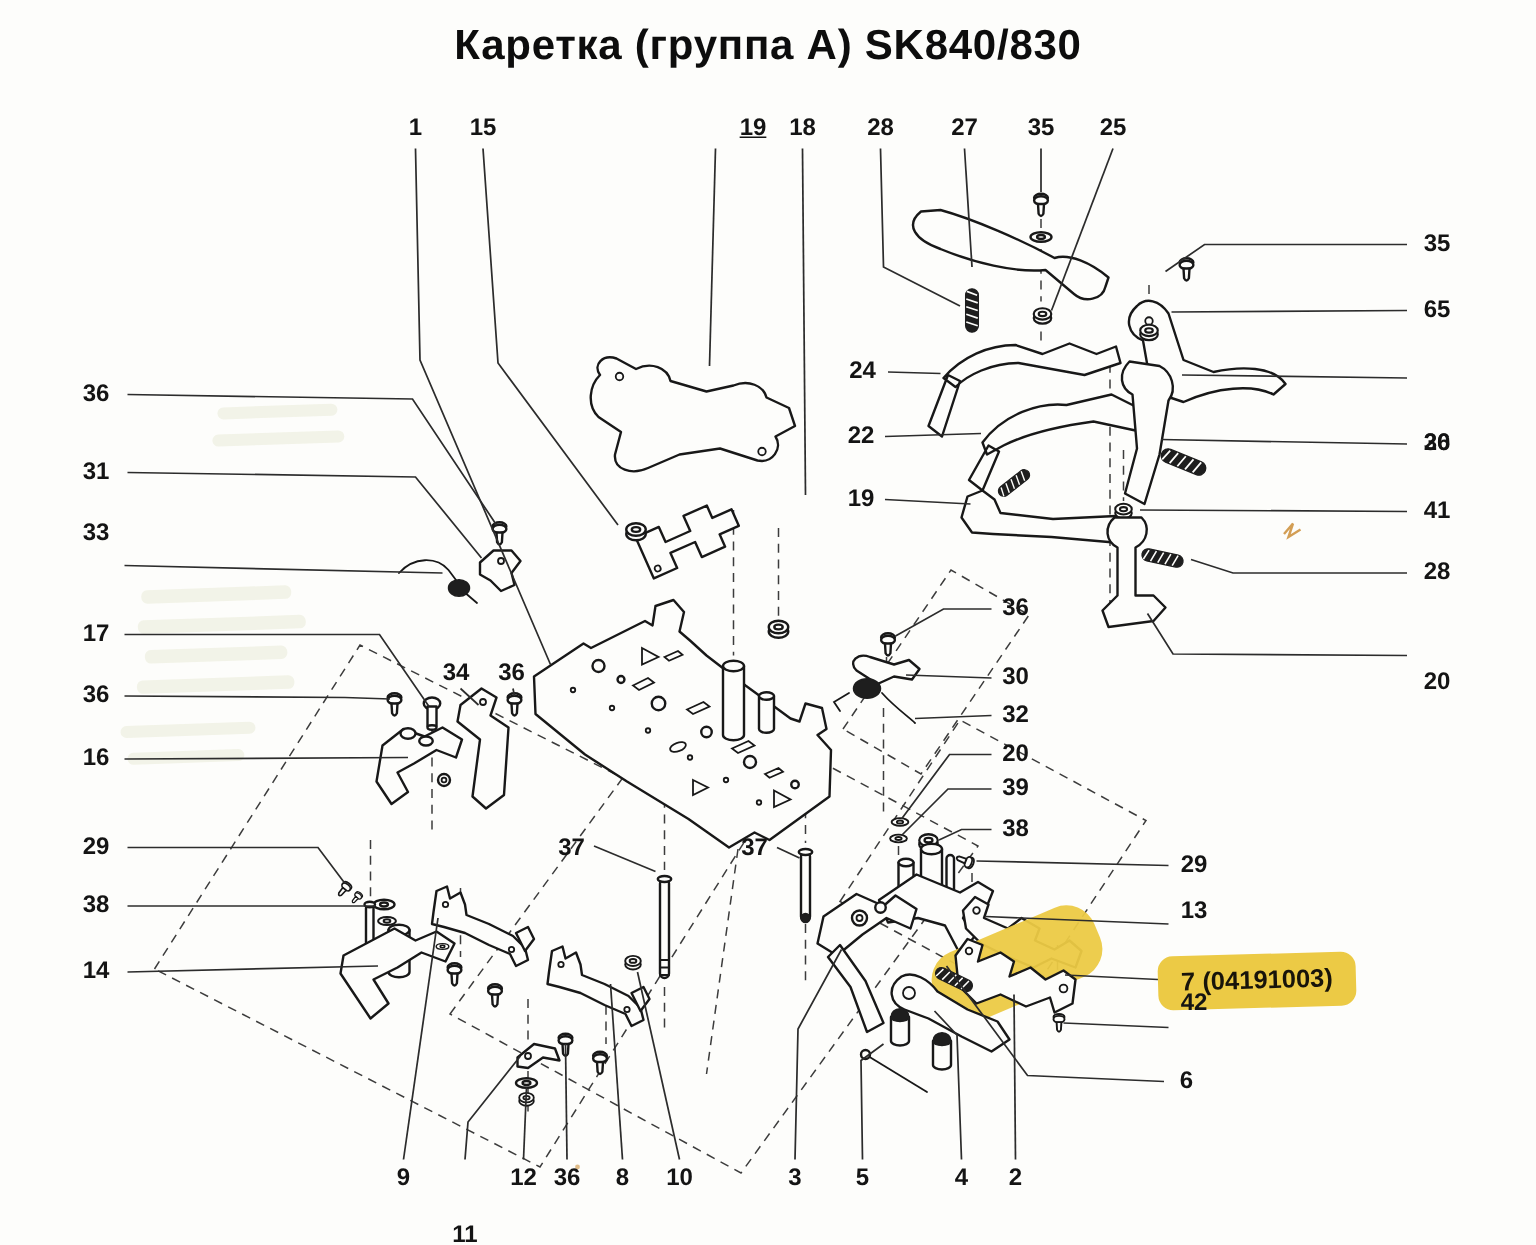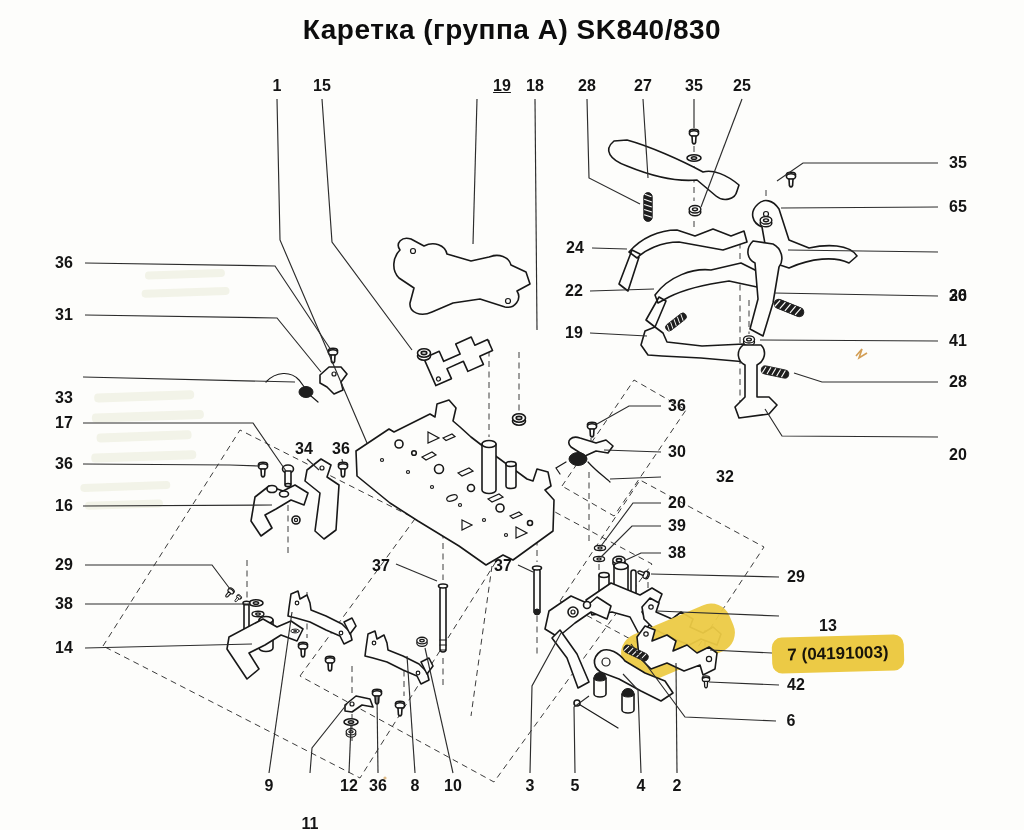--- a/index.html
+++ b/index.html
@@ -313,43 +313,43 @@
       <div class="lbl" style="left: 742px; top: 86px;">25</div>
       <div class="lbl" style="left: 958px; top: 163px;">35</div>
       <div class="lbl" style="left: 958px; top: 207px;">65</div>
       <div class="lbl" style="left: 958px; top: 252px; margin-top: 44px;">26</div>
       <div class="lbl" style="left: 958px; top: 296px;">30</div>
       <div class="lbl" style="left: 958px; top: 341px;">41</div>
       <div class="lbl" style="left: 958px; top: 382px;">28</div>
       <div class="lbl" style="left: 958px; top: 437px; margin-top: 18px;">20</div>
       <div class="lbl" style="left: 64px; top: 263px;">36</div>
       <div class="lbl" style="left: 64px; top: 315px;">31</div>
-      <div class="lbl" style="left: 64px; top: 398px;">33</div>
+      <div class="lbl" style="left: 64px; top: 356px;">33</div>
       <div class="lbl" style="left: 64px; top: 423px;">17</div>
       <div class="lbl" style="left: 64px; top: 464px;">36</div>
       <div class="lbl" style="left: 64px; top: 506px;">16</div>
       <div class="lbl" style="left: 64px; top: 565px;">29</div>
       <div class="lbl" style="left: 64px; top: 604px;">38</div>
       <div class="lbl" style="left: 64px; top: 648px;">14</div>
       <div class="lbl" style="left: 575px; top: 248px;">24</div>
       <div class="lbl" style="left: 574px; top: 291px;">22</div>
       <div class="lbl" style="left: 574px; top: 333px;">19</div>
       <div class="lbl" style="left: 304px; top: 449px;">34</div>
       <div class="lbl" style="left: 341px; top: 449px;">36</div>
       <div class="lbl" style="left: 381px; top: 566px;">37</div>
       <div class="lbl" style="left: 503px; top: 566px;">37</div>
       <div class="lbl" style="left: 677px; top: 406px;">36</div>
       <div class="lbl" style="left: 677px; top: 452px;">30</div>
-      <div class="lbl" style="left: 677px; top: 477px; margin-left: 48px;">32</div>
+      <div class="lbl" style="left: 677px; top: 477px;">32</div>
       <div class="lbl" style="left: 677px; top: 503px;">20</div>
       <div class="lbl" style="left: 677px; top: 526px;">39</div>
       <div class="lbl" style="left: 677px; top: 553px;">38</div>
       <div class="lbl" style="left: 796px; top: 577px;">29</div>
-      <div class="lbl" style="left: 796px; top: 626px; margin-left: 32px;">13</div>
-      <div class="lbl" style="left: 796px; top: 685px;">42</div>
+      <div class="lbl" style="left: 796px; top: 608px;">13</div>
+      <div class="lbl" style="left: 796px; top: 669px;">42</div>
       <div class="lbl" style="left: 791px; top: 721px;">6</div>
       <div class="lbl" style="left: 269px; top: 786px;">9</div>
       <div class="lbl" style="left: 310px; top: 824px;">11</div>
       <div class="lbl" style="left: 349px; top: 786px;">12</div>
       <div class="lbl" style="left: 378px; top: 786px;">36</div>
       <div class="lbl" style="left: 415px; top: 786px;">8</div>
       <div class="lbl" style="left: 453px; top: 786px;">10</div>
       <div class="lbl" style="left: 530px; top: 786px;">3</div>
       <div class="lbl" style="left: 575px; top: 786px;">5</div>
       <div class="lbl" style="left: 641px; top: 786px;">4</div>

